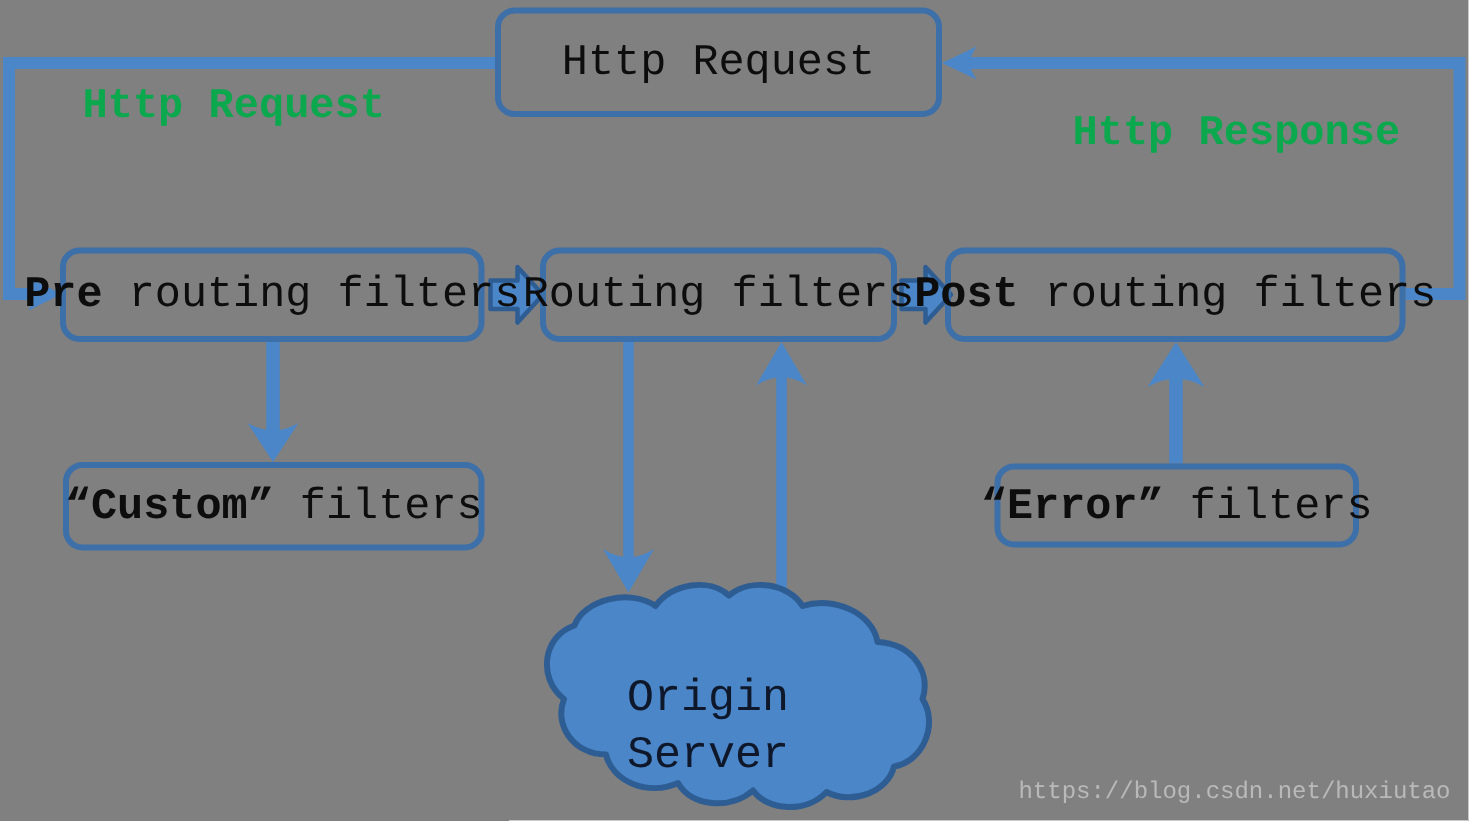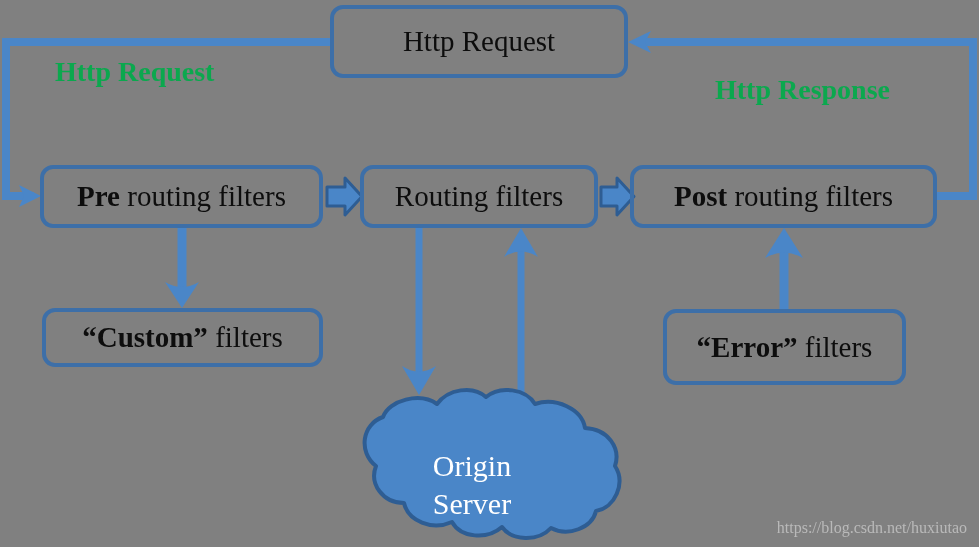--- a/index.html
+++ b/index.html
@@ -6,21 +6,21 @@
     margin: 0;
     padding: 0;
     background: #ffffff;
   }
   #canvas {
     position: relative;
     width: 979px;
     height: 547px;
     background: #808080;
     overflow: hidden;
-    font-family: Liberation Serif, serif;
+    font-family: Liberation Mono, monospace;
   }
   #svg-layer {
     position: absolute;
     left: 0;
     top: 0;
     width: 979px;
     height: 547px;
   }
   .node-box {
     position: absolute;
@@ -46,42 +46,42 @@
   .green-label {
     position: absolute;
     color: #0ba84e;
     font-weight: bold;
     font-size: 28px;
     white-space: nowrap;
     z-index: 5;
   }
   .cloud-label {
     position: absolute;
-    color: #ffffff;
+    color: #0f172a;
     font-size: 30px;
     text-align: center;
     line-height: 1.28;
     white-space: pre-line;
     z-index: 5;
   }
   .watermark {
     position: absolute;
     color: #c3c3c3;
     font-size: 16px;
     white-space: nowrap;
     z-index: 6;
     opacity: 0.85;
   }
   
   #box-http-request { left: 330px; top: 5px;   width: 298px; height: 73px; }
   #box-pre          { left: 40px;  top: 165px; width: 283px; height: 63px; text-align: right; }
   #box-routing      { left: 360px; top: 165px; width: 238px; height: 63px; }
   #box-post         { left: 630px; top: 165px; width: 307px; height: 63px; }
   #box-custom       { left: 42px;  top: 308px; width: 281px; height: 59px; }
-  #box-error        { left: 663px; top: 309px; width: 243px; height: 76px; }
+  #box-error        { left: 663px; top: 309px; width: 243px; height: 56px; }
 
   #label-http-request  { left: 55px;  top: 56px; }
   #label-http-response { left: 715px; top: 52px; margin-top: 22px; }
 
   #cloud-text { left: 372px; top: 447px; width: 200px; }
 </style>
 </head>
 <body>
 
 <div id="canvas">

